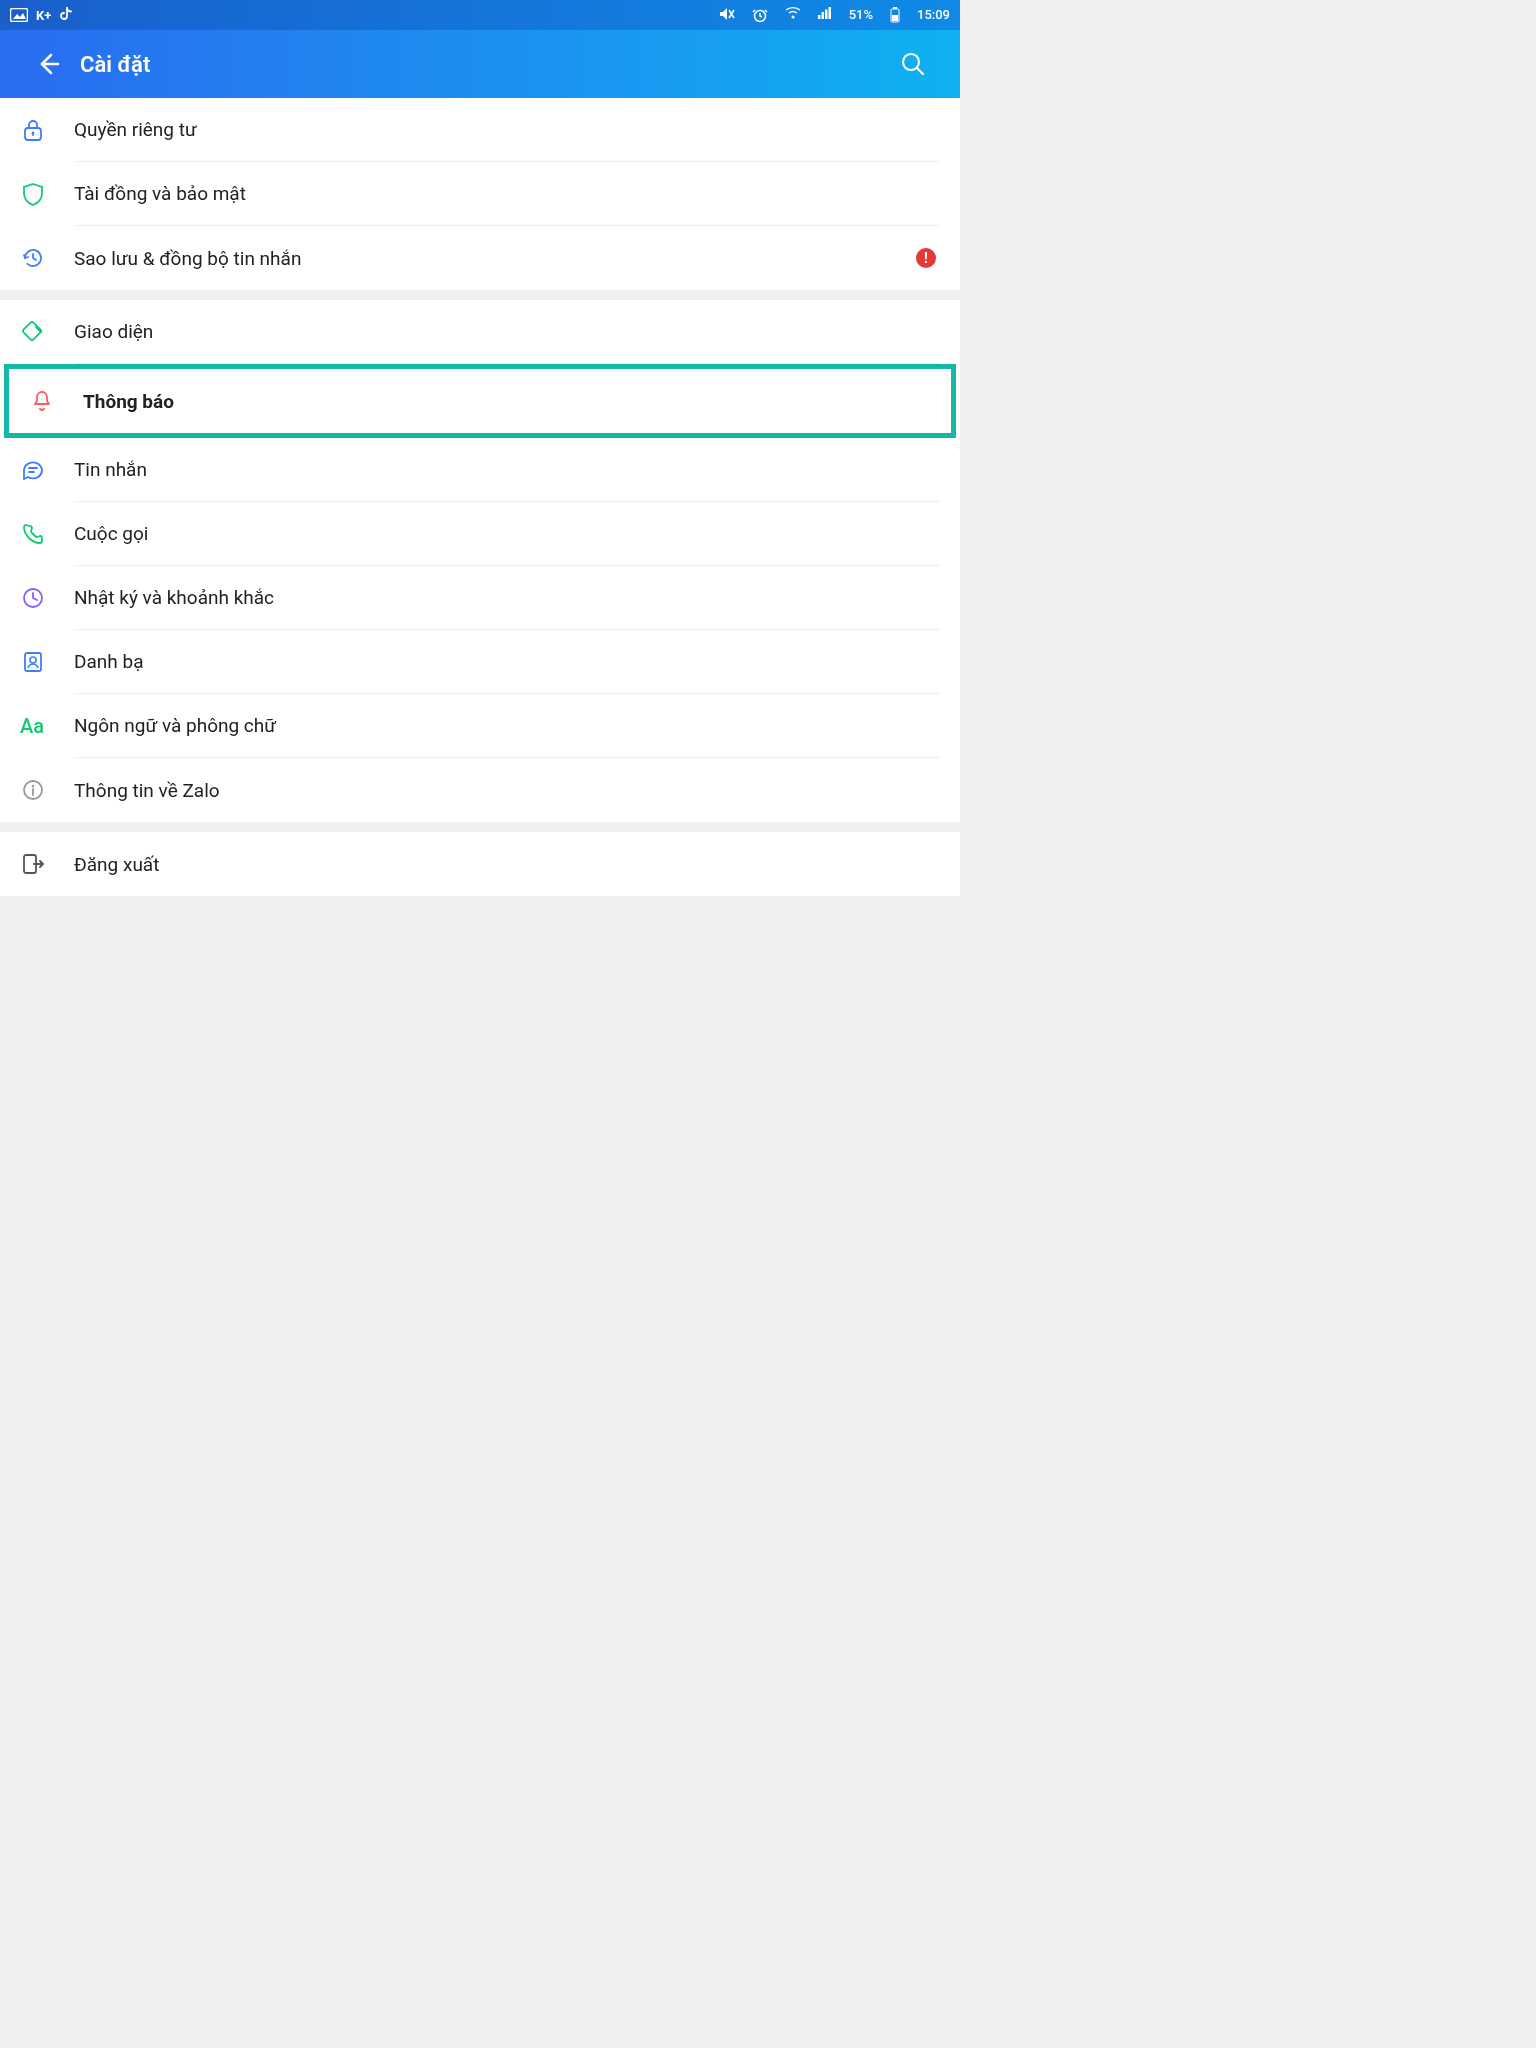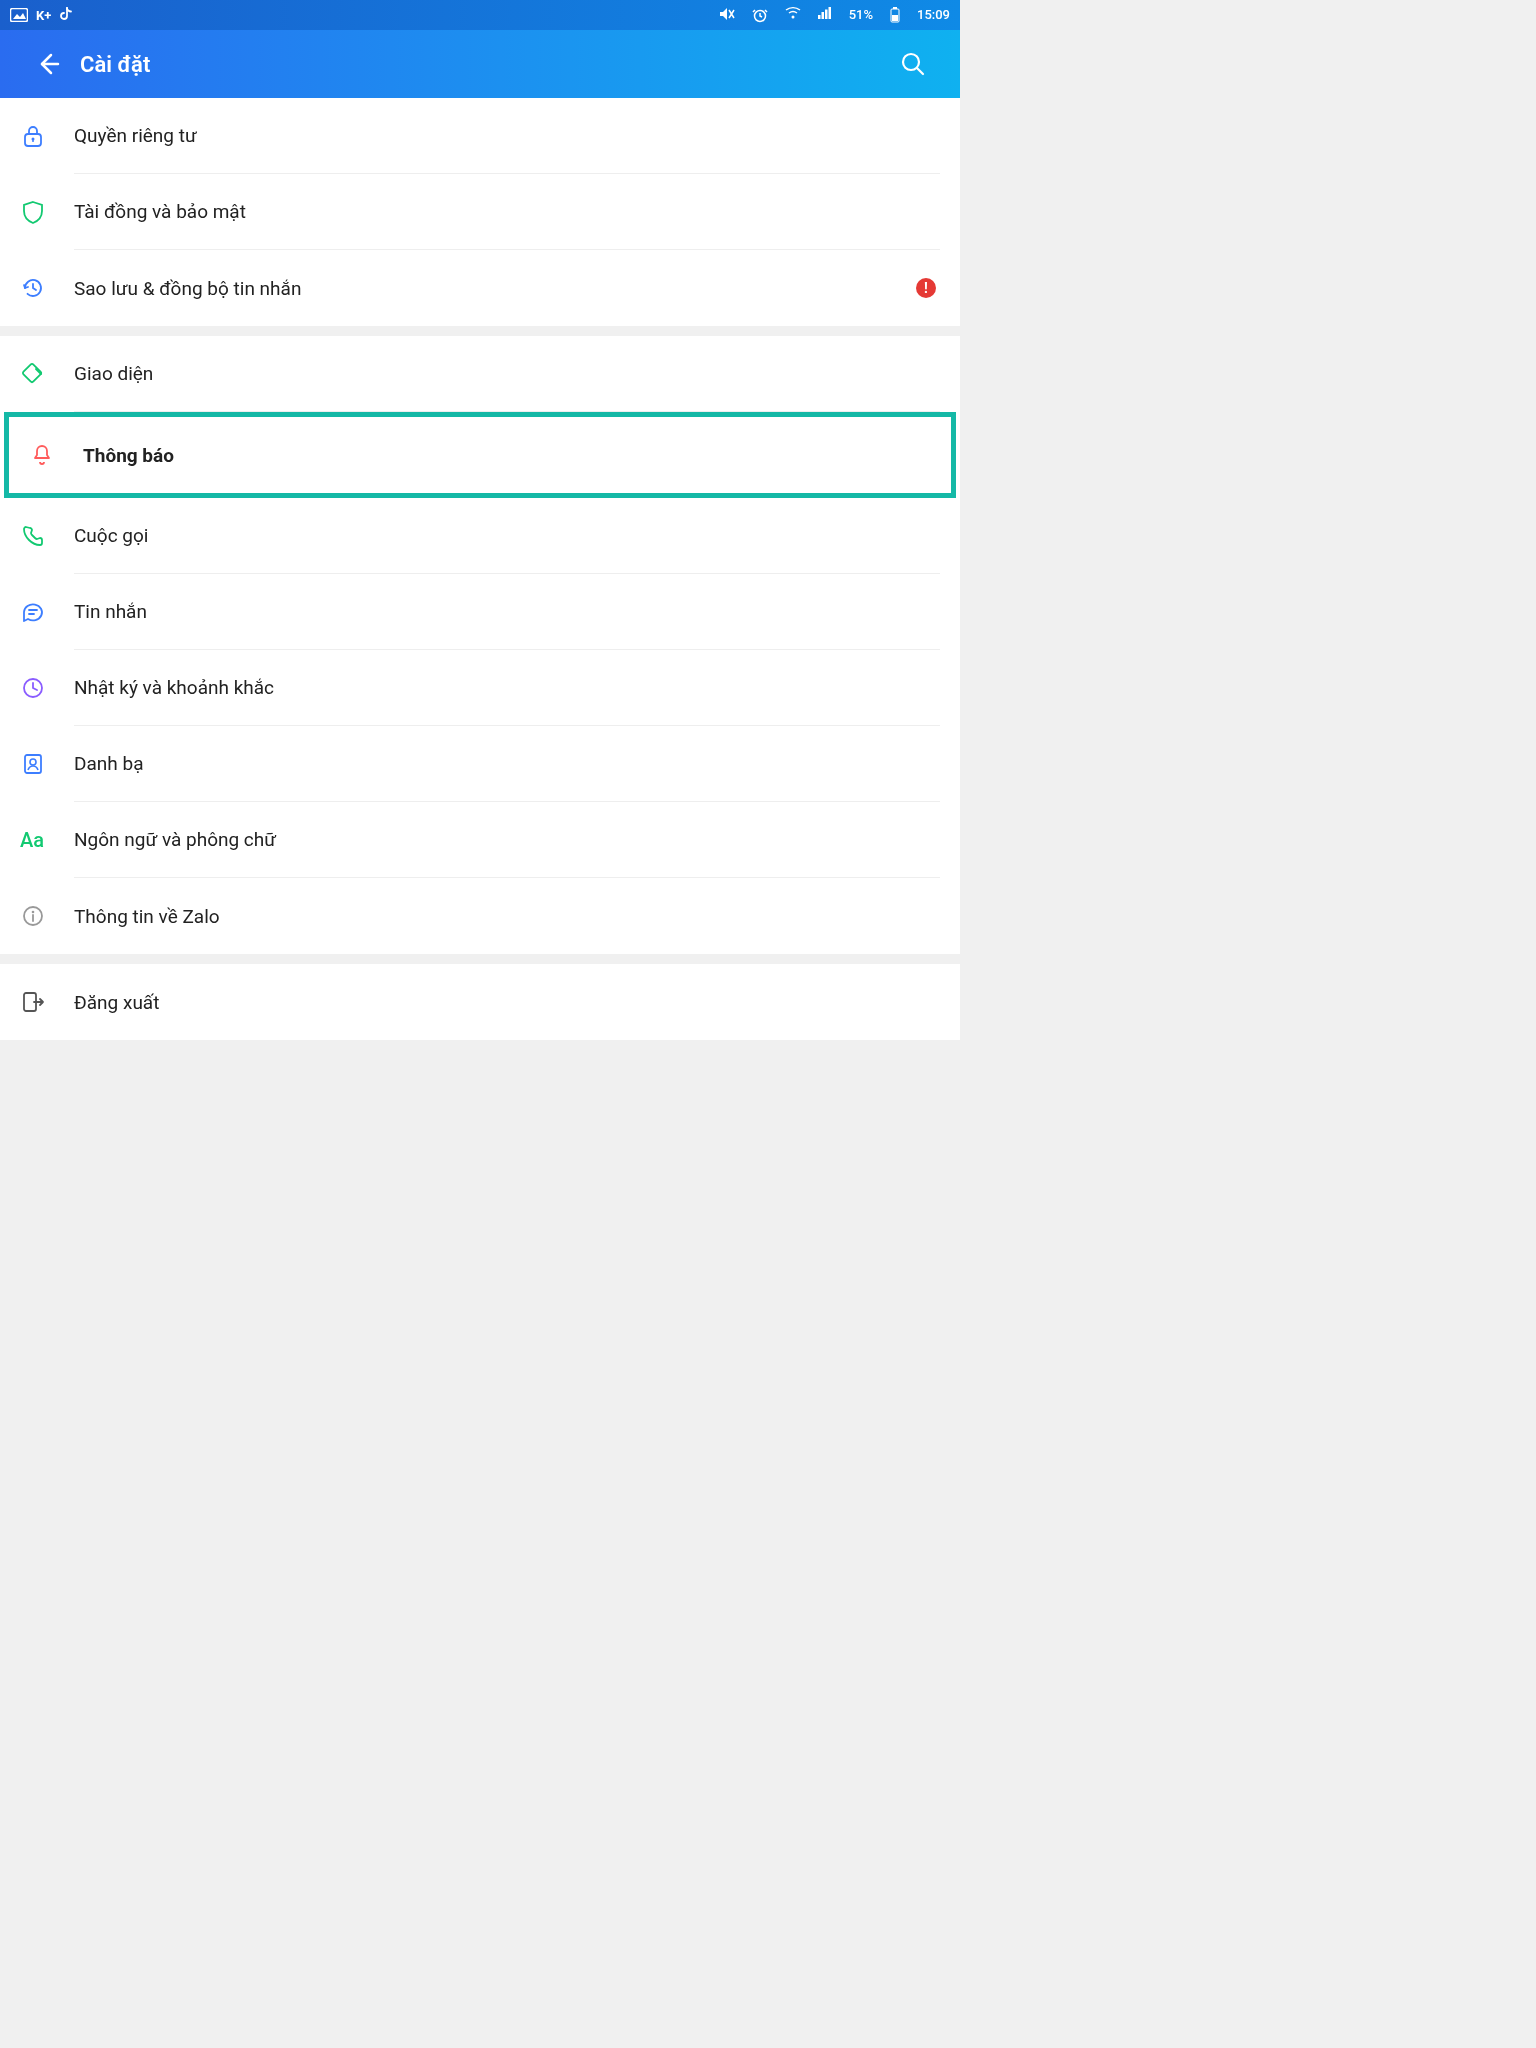--- a/index.html
+++ b/index.html
@@ -45,21 +45,21 @@
     background: #fff;
   }
   .section-gap {
     height: 10px;
     background: #f0f0f0;
   }
   .settings-item {
     display: flex;
     align-items: center;
     padding: 0 20px;
-    height: 76px;
+    height: 64px;
     cursor: pointer;
     position: relative;
   }
   .settings-item .icon-wrap {
     width: 36px;
     display: flex;
     align-items: center;
     justify-content: flex-start;
   }
   .item-content {
@@ -231,37 +231,37 @@
       </div>
       <div class="item-content">
           <span class="item-label">Thông báo</span>
         </div>
     </div>
   </div>
 
   <div class="settings-item">
     <div class="icon-wrap">
       <svg width="26" height="26" viewBox="0 0 26 26">
-          <path d="M6 4 c-1 0 -2 1 -2 2 c0 8 8 16 16 16 c1 0 2 -1 2 -2 v-3 c0 -1 -1 -2 -2 -2 l-3 1 c-1 0 -1 0 -2 -1 l-3 -3 c-1 -1 -1 -1 -1 -2 l1 -3 c0 -1 -1 -2 -2 -2 Z" fill="none" stroke="#12c971" stroke-width="1.8" stroke-linejoin="round"></path>
-        </svg>
-    </div>
-    <div class="item-content">
-        <span class="item-label">Cuộc gọi</span>
-      </div>
-  </div>
-
-  <div class="settings-item">
-    <div class="icon-wrap">
-      <svg width="26" height="26" viewBox="0 0 26 26">
           <path d="M4 13 a9 8 0 1 1 4 7 L4 22 Z" fill="none" stroke="#3d7eff" stroke-width="1.8" stroke-linejoin="round"></path>
           <path d="M9 11 h8 M9 15 h5" stroke="#3d7eff" stroke-width="1.8" stroke-linecap="round"></path>
         </svg>
     </div>
     <div class="item-content">
         <span class="item-label">Tin nhắn</span>
+      </div>
+  </div>
+
+  <div class="settings-item">
+    <div class="icon-wrap">
+      <svg width="26" height="26" viewBox="0 0 26 26">
+          <path d="M6 4 c-1 0 -2 1 -2 2 c0 8 8 16 16 16 c1 0 2 -1 2 -2 v-3 c0 -1 -1 -2 -2 -2 l-3 1 c-1 0 -1 0 -2 -1 l-3 -3 c-1 -1 -1 -1 -1 -2 l1 -3 c0 -1 -1 -2 -2 -2 Z" fill="none" stroke="#12c971" stroke-width="1.8" stroke-linejoin="round"></path>
+        </svg>
+    </div>
+    <div class="item-content">
+        <span class="item-label">Cuộc gọi</span>
       </div>
   </div>
 
 
   <div class="settings-item">
     <div class="icon-wrap">
       <svg width="26" height="26" viewBox="0 0 26 26">
           <circle cx="13" cy="13" r="9" fill="none" stroke="#8a5cff" stroke-width="1.8"></circle>
           <path d="M13 8 v5 l4 2" fill="none" stroke="#8a5cff" stroke-width="1.8" stroke-linecap="round"></path>
         </svg>

